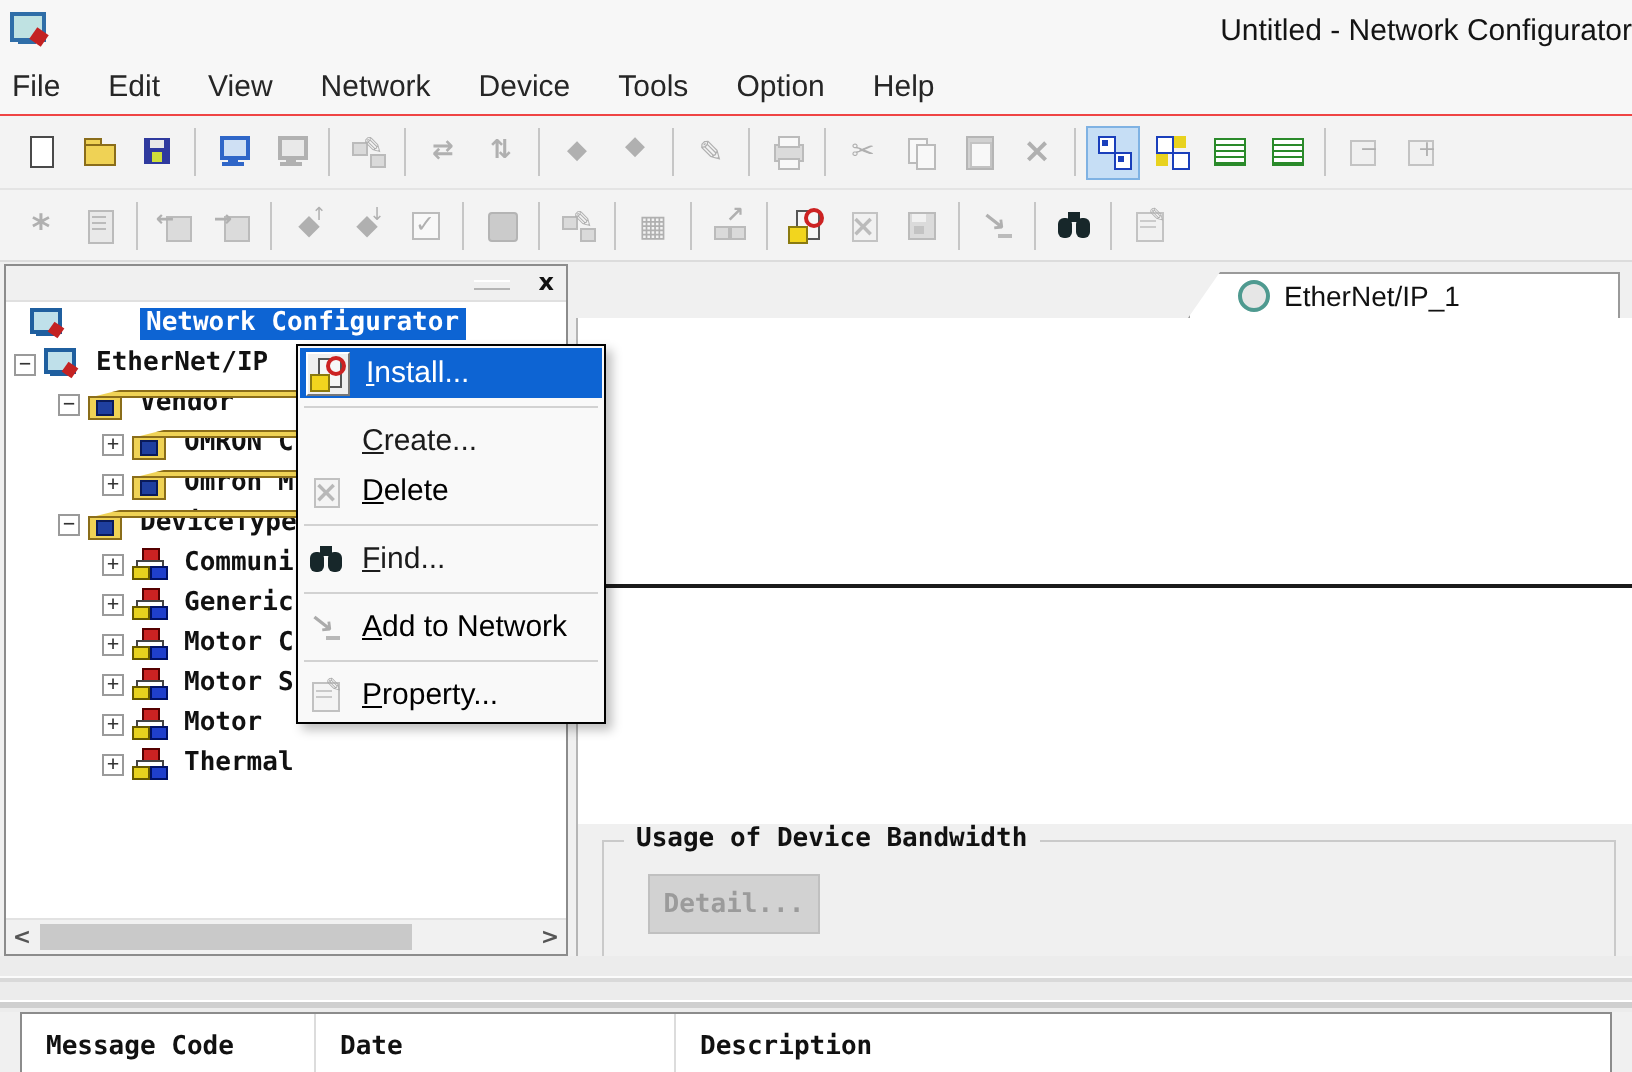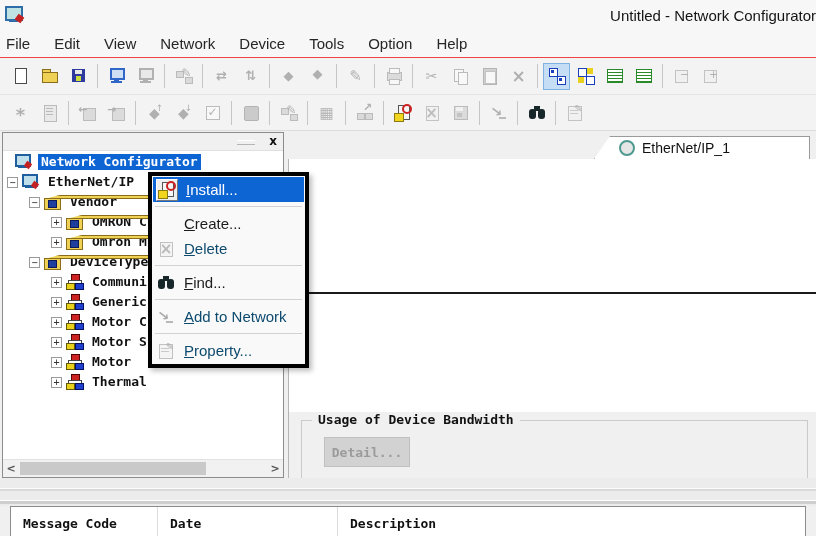--- a/index.html
+++ b/index.html
@@ -77,30 +77,30 @@
   .splitter{position:absolute;left:0;top:478px;width:816px;height:28px;background:#ececec;}
   .splitter .r1{position:absolute;left:0;top:10px;width:816px;height:2px;background:#d9d9d9;border-top:1px solid #fbfbfb;}
   .splitter .r2{position:absolute;left:0;top:22px;width:816px;height:3px;background:#cfcfcf;border-top:1px solid #fff;}
   .msgpanel{position:absolute;left:10px;top:506px;width:796px;height:40px;background:#fff;border:1px solid #8c8c8c;box-sizing:border-box;display:flex;}
   .mcol{border-right:1px solid #dcdcdc;box-sizing:border-box;padding:9px 0 0 12px;
         font-family:"DejaVu Sans Mono",monospace;font-size:13px;font-weight:bold;color:#111;}
   .mcol:nth-child(1){width:147px;}
   .mcol:nth-child(2){width:180px;}
   .mcol:nth-child(3){flex:1;border-right:none;}
   
-  .ctxmenu{position:absolute;left:148px;top:172px;width:151px;background:#f9f9f9;border:4px solid #000000;
+  .ctxmenu{position:absolute;left:148px;top:172px;width:151px;background:#f9f9f9;border:1px solid #000000;
            box-shadow:3px 3px 5px rgba(0,0,0,.25);padding:1px;z-index:50;}
   .citem{height:25px;display:flex;align-items:center;padding-left:3px;}
   .citem .cicon{position:relative;width:20px;height:20px;flex:none;margin-right:8px;}
   .citem .cicon .icn{margin:1px;}
   .citem .clabel{font-size:15px;color:#1c1c1c;white-space:nowrap;}
   .citem.sel{background:#0d64d3;}
   .citem.sel .clabel{color:#fff;}
   .citem.sel .cicon{background:#efefef;border:1px solid;border-color:#fff #777 #777 #fff;}
-  .citem.dis .clabel{color:#0c4a6e;}
+  .citem.dis .clabel{color:#000000;}
   .citem.dis .cicon{filter:grayscale(1) opacity(.5);}
   .csep{border-top:1px solid #d2d2d2;margin:4px 2px;}
   .clabel u{text-decoration:underline;}
 </style>
 </head>
 <body>
 
 <div id="app">
 
   <div class="titlebar">
@@ -385,21 +385,21 @@
         </span>
       </div>
     </div>
 
   <div class="leftpanel">
     <div class="lp-head">
       <span class="lp-grip"></span>
       <span class="lp-close">x</span>
     </div>
     <div class="tree">
-        <div class="trow" style="padding-left: 12px;">
+        <div class="trow" style="padding-left: 12px; gap: 32px;">
           <span class="ticon ic-comp">
             <i class="scr"></i>
             <i class="base"></i>
             <i class="red"></i>
           </span>
           <span class="tlabel sel">Network Configurator</span>
         </div>
         <div class="trow" style="padding-left: 4px;">
           <span class="exp">−</span>
           <span class="ticon ic-comp">

